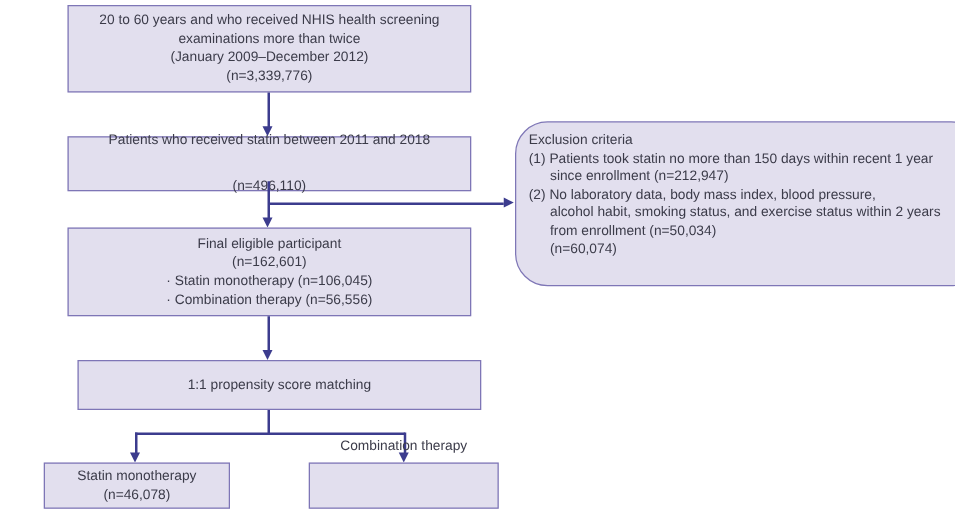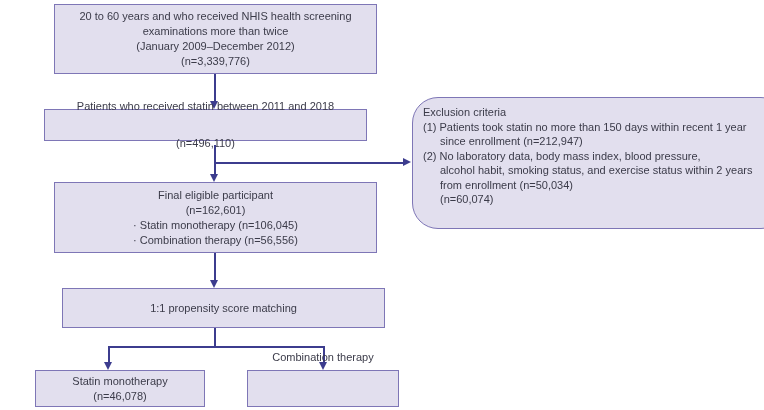--- a/index.html
+++ b/index.html
@@ -34,24 +34,24 @@
     text-align:center;
     white-space:nowrap;
   }
   .bullets{
     width:fit-content;
     margin:0 auto;
   }
   .bullets .line{text-align:left;}
   
   .b1{left:22px;top:4px;width:323px;height:70px;}
-  .b2{left:12px;top:109px;width:323px;height:32px;gap:22px;}
+  .b2{left:22px;top:109px;width:323px;height:44px;gap:22px;}
   .b3{left:22px;top:182px;width:323px;height:71px;}
   .b4{left:30px;top:288px;width:323px;height:40px;}
-  .b5{left:3px;top:370px;width:170px;height:37px;}
+  .b5{left:3px;top:370px;width:149px;height:37px;}
   .b6{left:215px;top:370px;width:152px;height:37px;gap:48px;}
   .excl{
     left:380px;top:97px;width:375px;height:132px;
     justify-content:flex-start;
     padding:7px 8px 6px 10px;
     line-height:14.5px;
     border-radius:26px;
   }
   .excl .line{text-align:left;}
   .excl .cont{padding-left:17px;}

